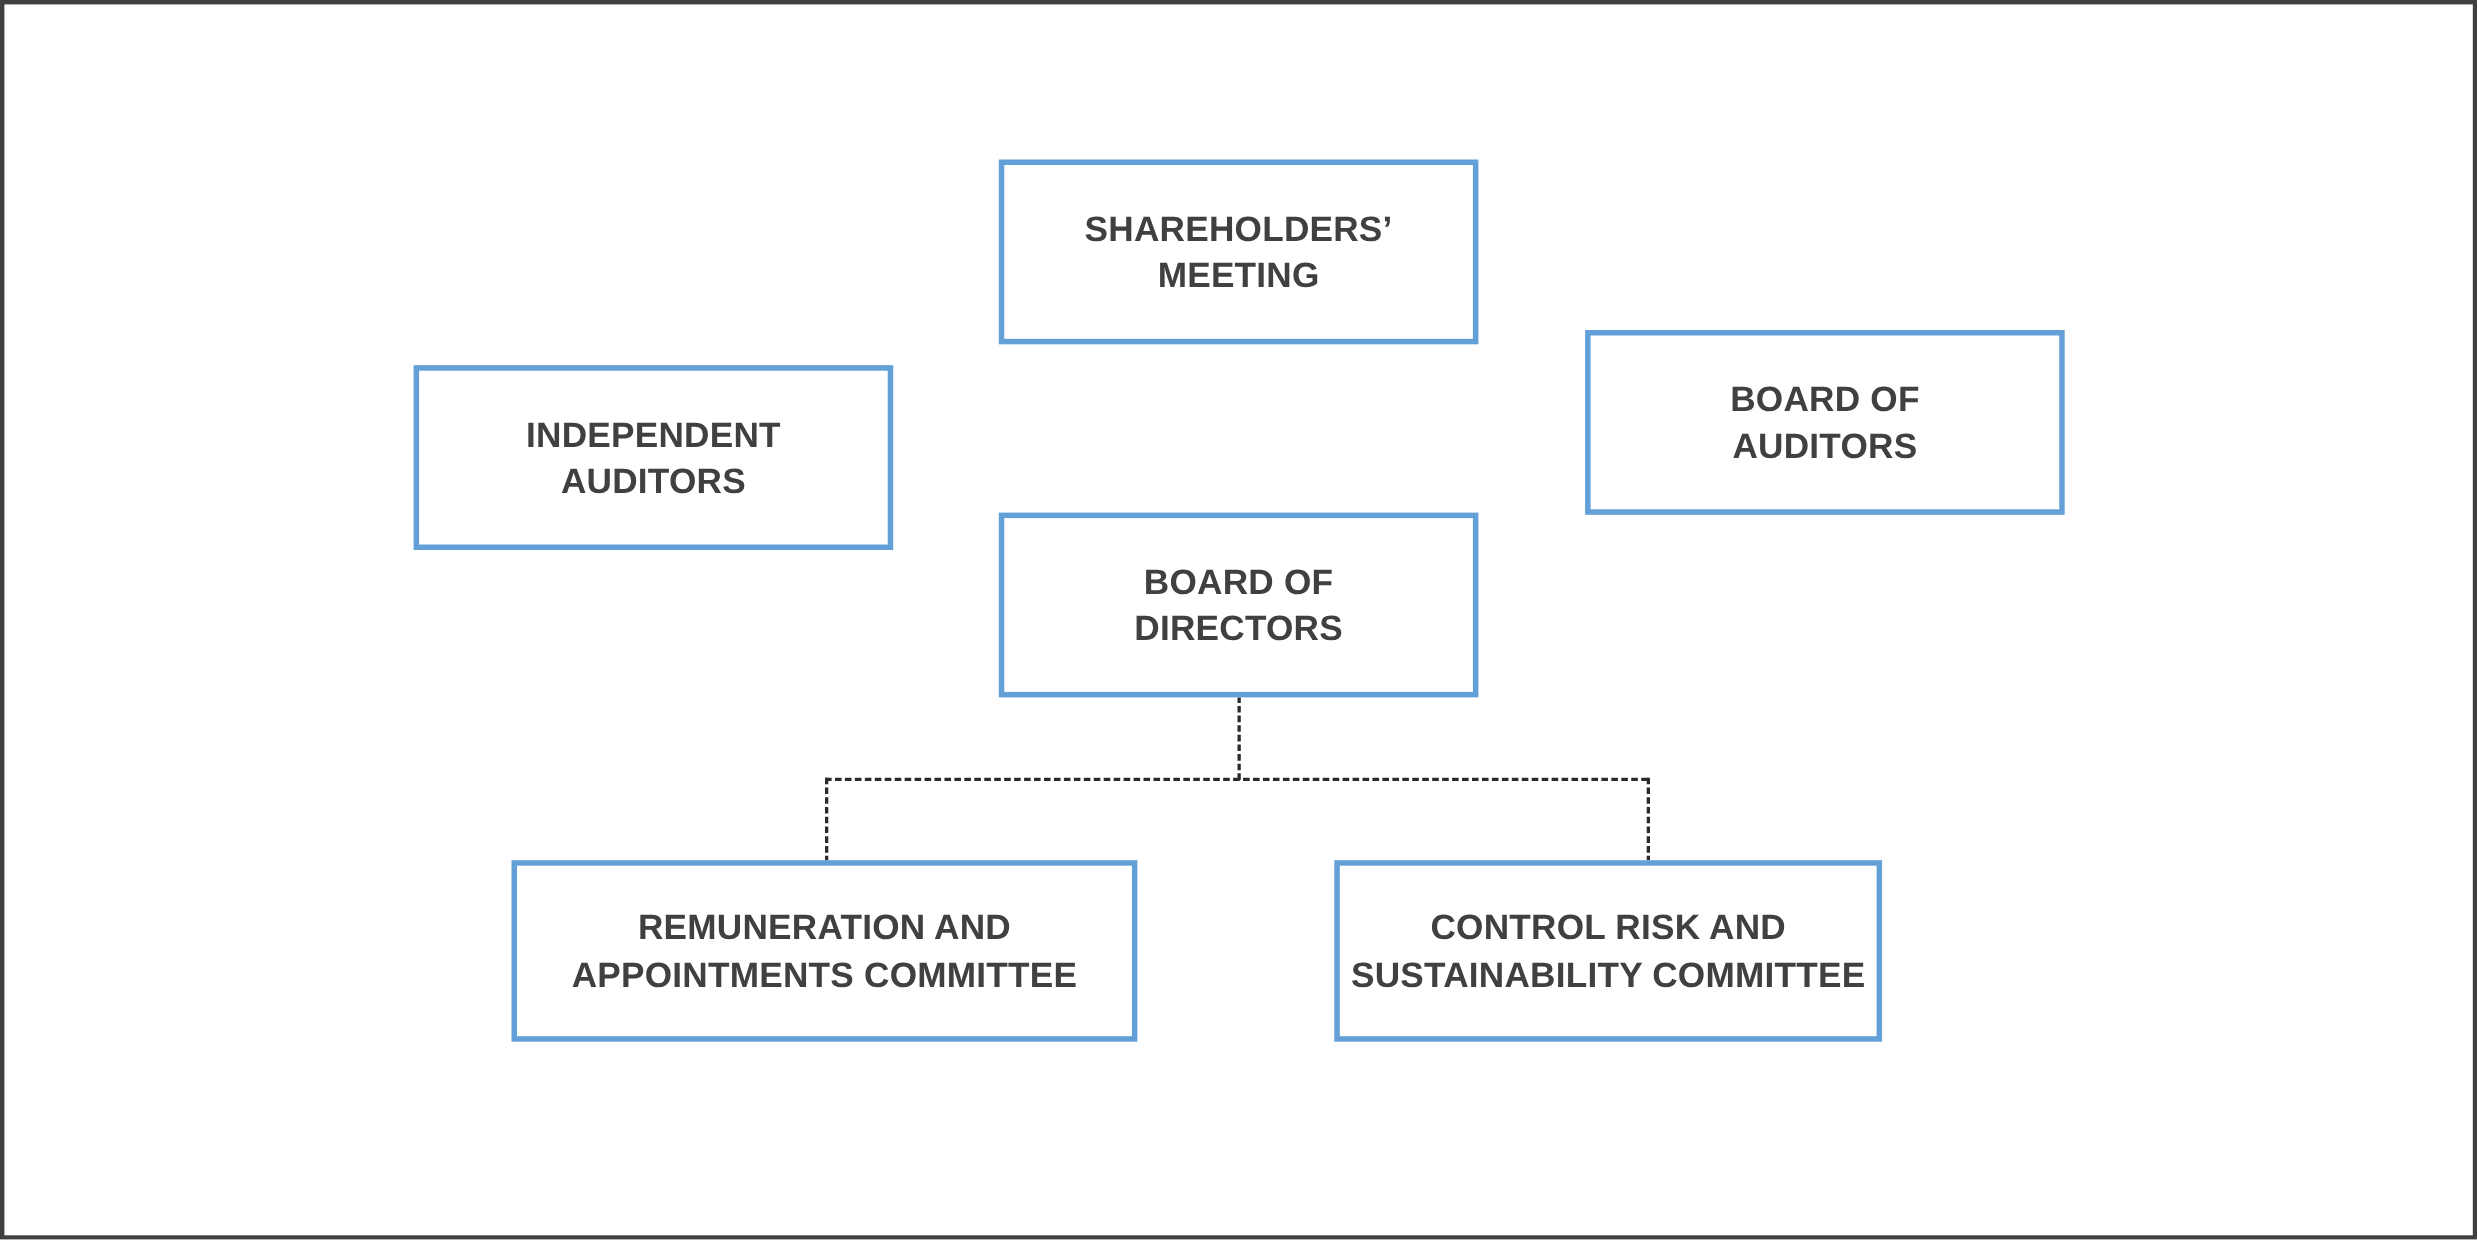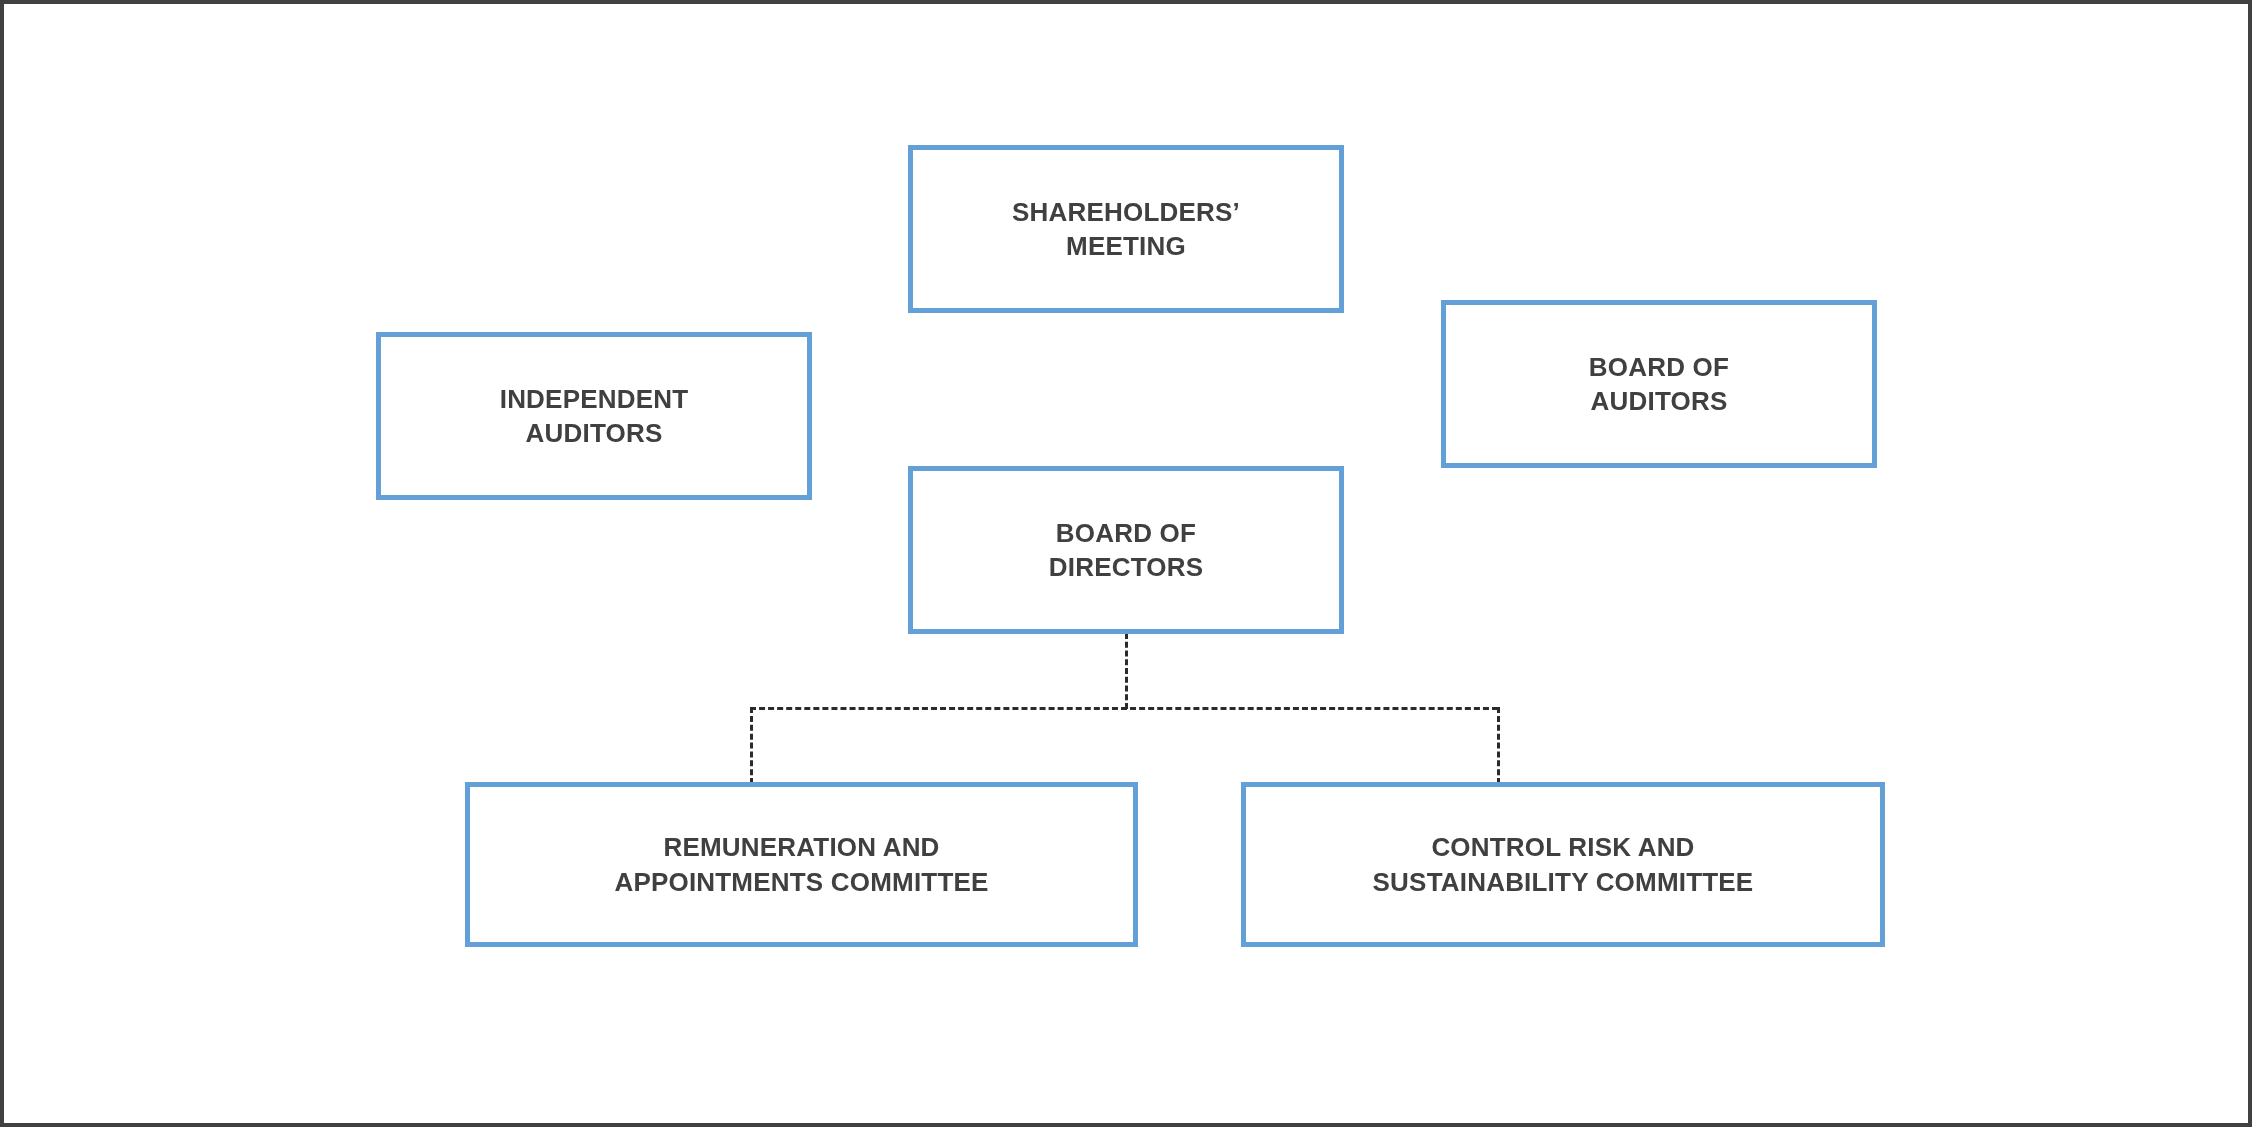--- a/index.html
+++ b/index.html
@@ -40,21 +40,21 @@
     border: 5px solid #63a0d8;
     display: flex;
     align-items: center;
     justify-content: center;
     text-align: center;
   }
 
   .org-box .box-label {
     color: #404040;
     font-weight: bold;
-    font-size: 26px;
+    font-size: 32px;
     line-height: 1.32;
     letter-spacing: 0.2px;
     text-transform: uppercase;
     white-space: pre-line;
     padding: 0 10px;
   }
 
   
   .conn-v {
     position: absolute;
@@ -95,24 +95,24 @@
   <div class="org-box" style="left:1441px; top:300px; width:436px; height:168px;">
     <span class="box-label">BOARD OF
 AUDITORS</span>
   </div>
 
   <div class="org-box" style="left:908px; top:466px; width:436px; height:168px;">
     <span class="box-label">BOARD OF
 DIRECTORS</span>
   </div>
 
-  <div class="org-box" style="left:465px; top:782px; width:673px; height:165px;">
+  <div class="org-box" style="left:465px; top:782px; width:569px; height:165px;">
     <span class="box-label">REMUNERATION AND
 APPOINTMENTS COMMITTEE</span>
   </div>
 
-  <div class="org-box" style="left:1213px; top:782px; width:644px; height:165px;margin-left:28px;">
+  <div class="org-box" style="left:1213px; top:782px; width:498px; height:165px;">
     <span class="box-label">CONTROL RISK AND
 SUSTAINABILITY COMMITTEE</span>
   </div>
 
   <div id="page-frame"></div>
 </div>
 
 </body></html>

